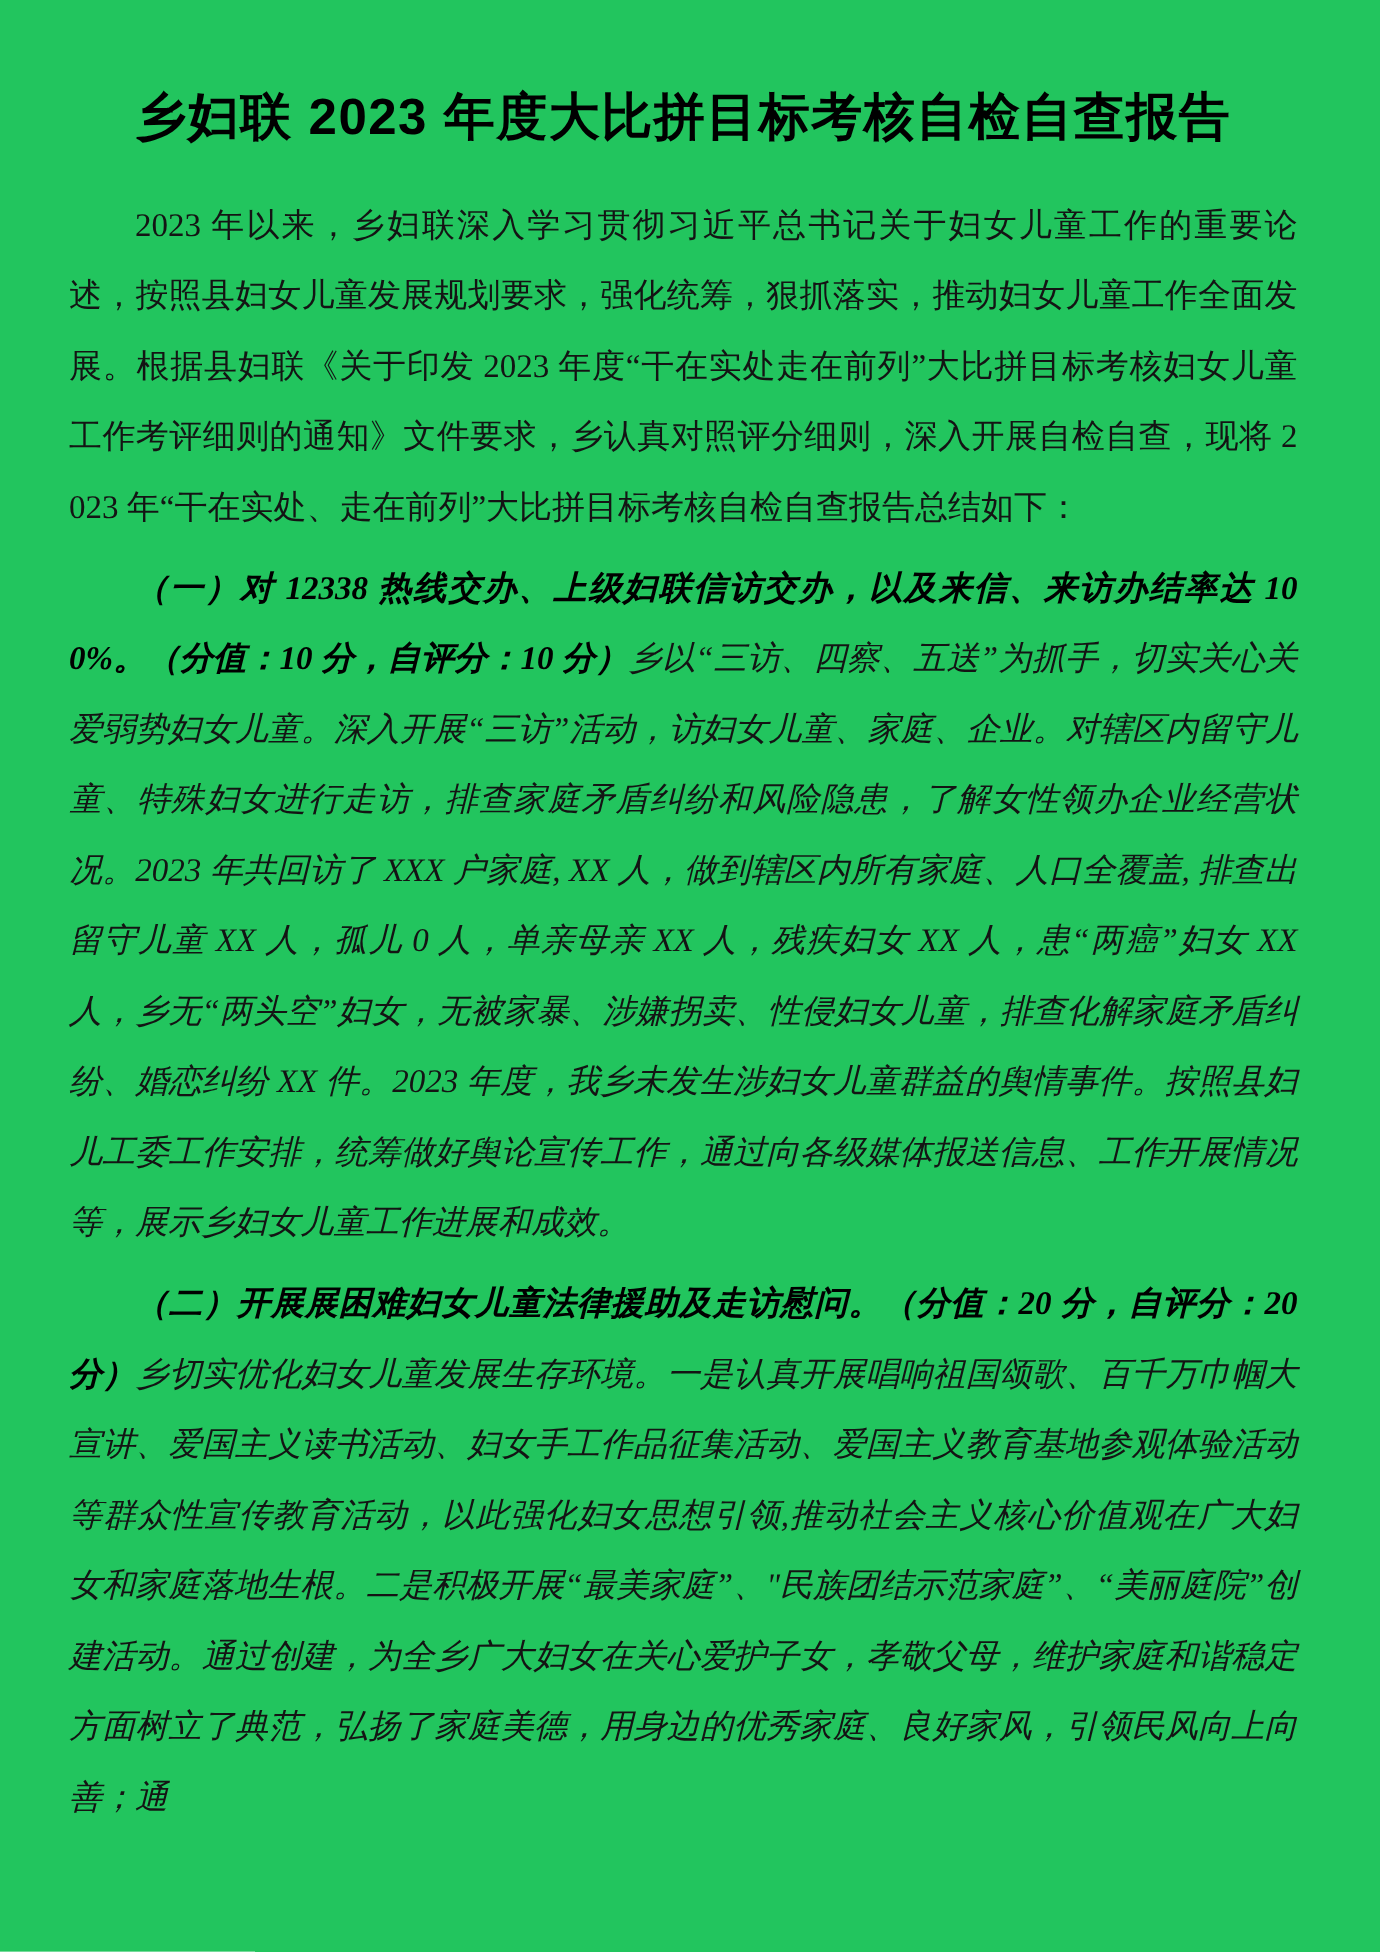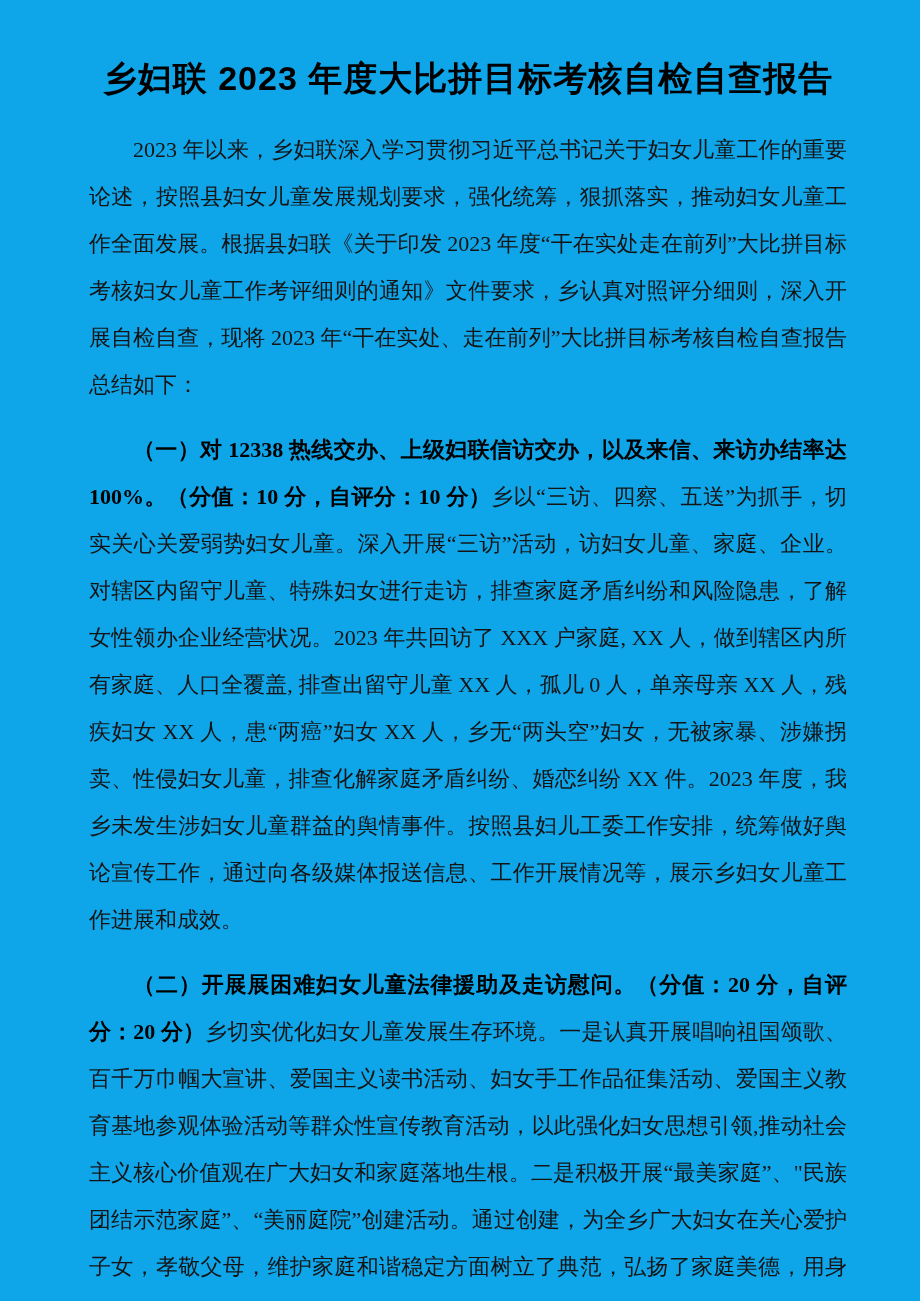--- a/index.html
+++ b/index.html
@@ -11,51 +11,52 @@
     width: 920px;
     height: 1301px;
     overflow: hidden;
     font-family: "Liberation Serif", "DejaVu Serif", serif;
     color: #141414;
   }
   .page {
     box-sizing: border-box;
     width: 920px;
     height: 1301px;
-    padding: 52px 55px 30px 71px;
-    background: #0ea5e9;
+    padding: 52px 55px 30px 46px;
+    background: #22c55e;
   }
   .doc-title {
     font-family: "Liberation Sans", "DejaVu Sans", sans-serif;
     font-weight: 700;
     font-size: 34px;
     line-height: 52px;
     text-align: center;
     letter-spacing: 1px;
     color: #000000;
     margin: 0 0 22px 0;
   }
   .para {
     font-size: 22px;
     line-height: 47px;
     text-align: justify;
     text-indent: 2em;
-    margin: 18px;
+    margin: 0;
     word-break: break-all;
   }
   .section-heading {
     font-size: 22px;
     line-height: 47px;
     font-weight: 700;
     color: #000000;
     text-indent: 2em;
     margin: 4px 0 0 0;
   }
   .item-para {
     margin-top: 7px;
+    font-style: italic;
   }
   .lead {
     font-weight: 700;
     color: #000000;
   }
 </style>
 </head>
 <body>
 
 <div class="page">

